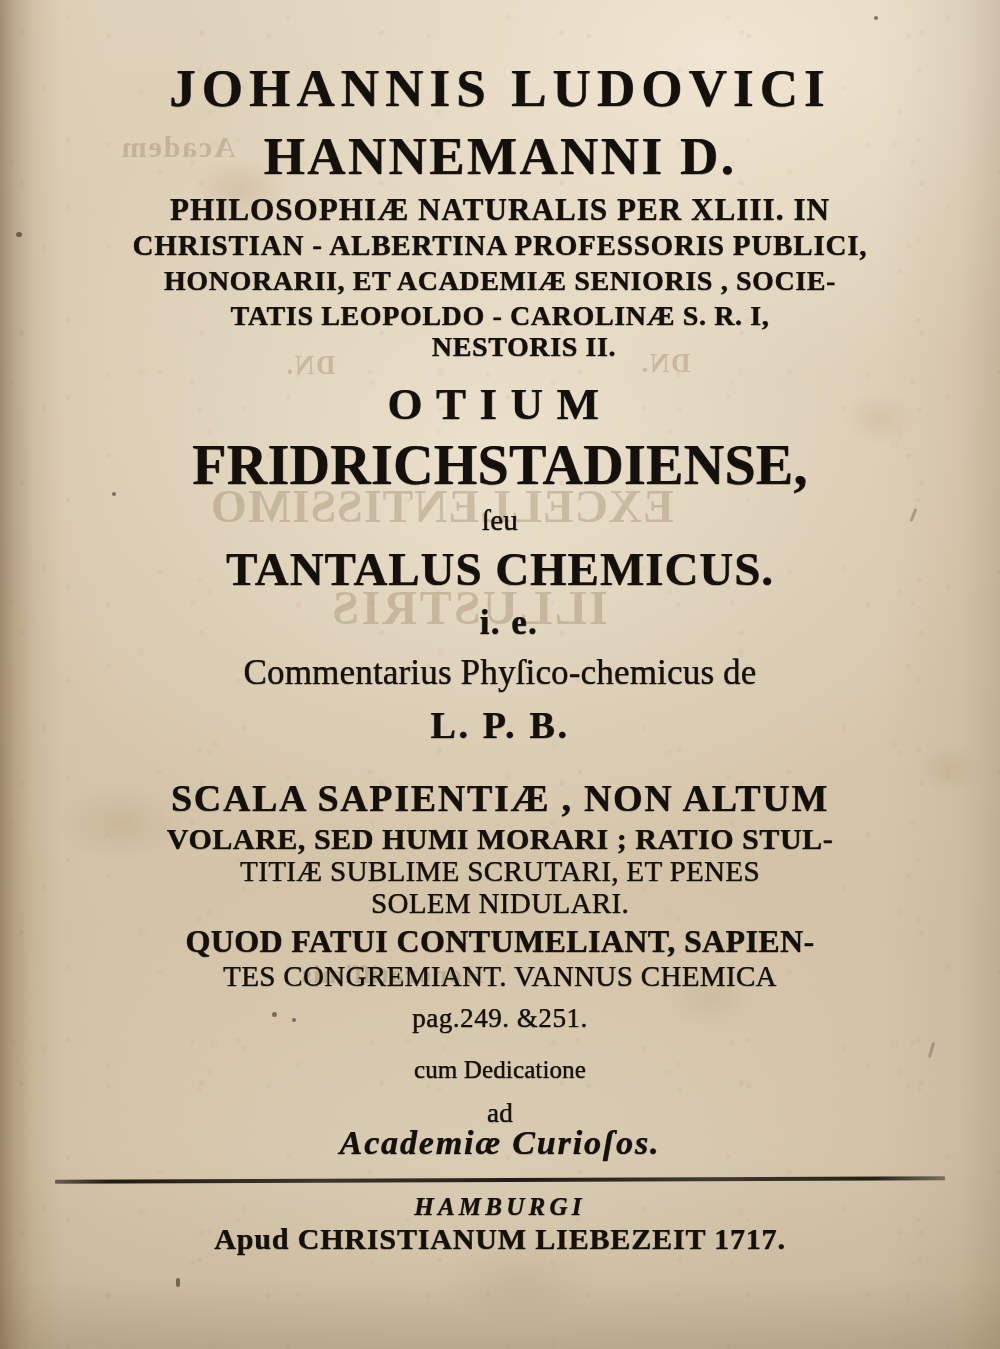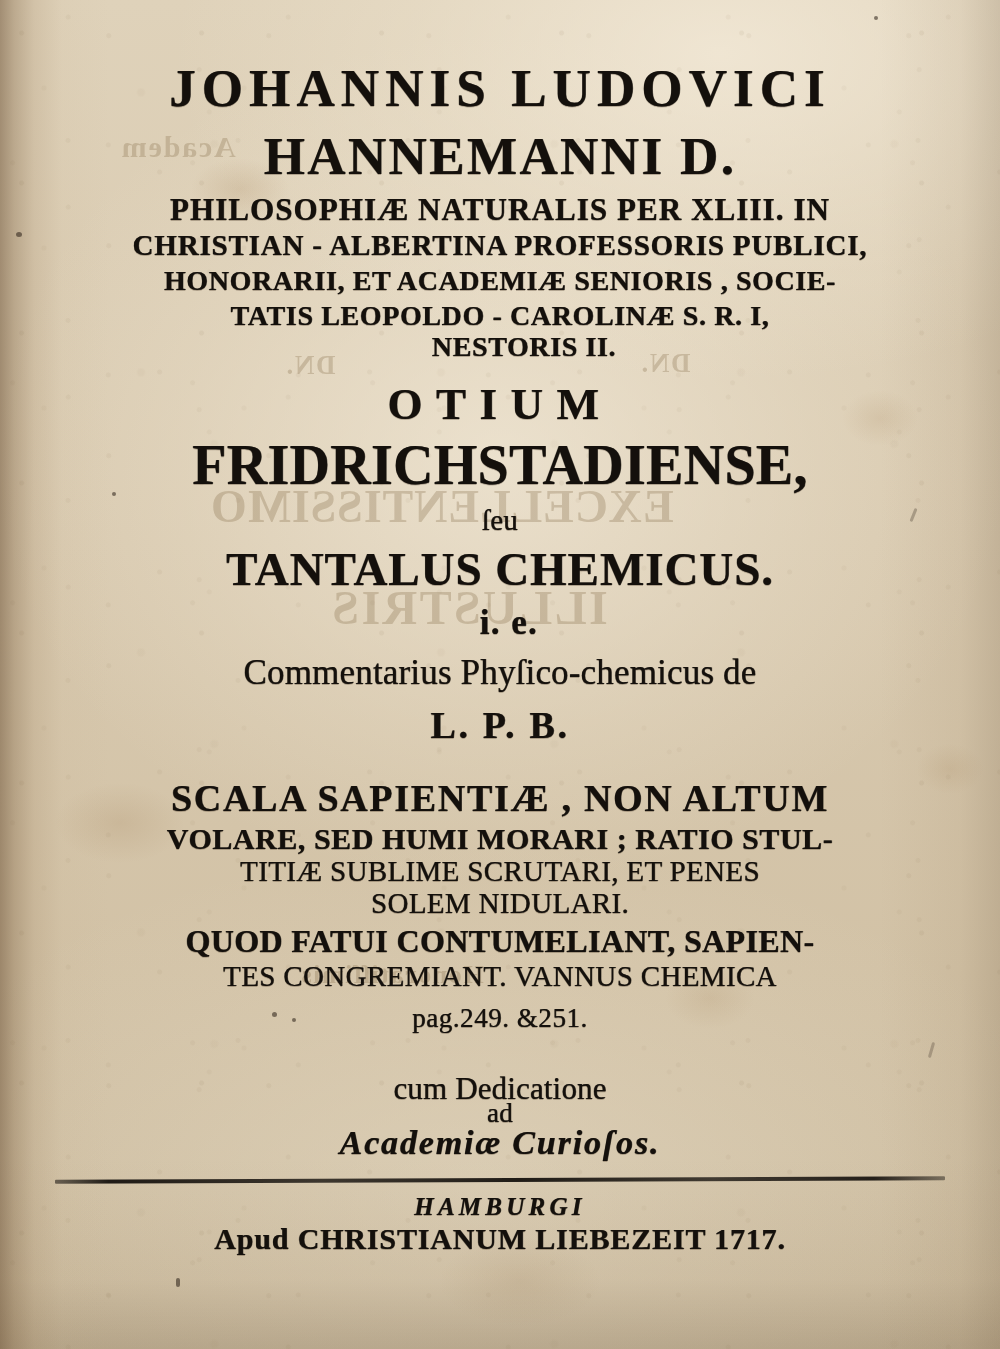--- a/index.html
+++ b/index.html
@@ -133,21 +133,21 @@
   .tier-ie     { font-size: 35px; font-weight: 700; letter-spacing: 0.04em; padding-left: 9px; }
   .tier-comm   { font-size: 35px; font-weight: 400; letter-spacing: 0.005em; text-align: center; }
   .tier-lpb    { font-size: 38px; font-weight: 700; letter-spacing: 0.07em; }
 
   .tier-scala  { font-size: 38px; font-weight: 700; letter-spacing: 0.045em; }
   .tier-mot    { font-size: 30px; font-weight: 700; letter-spacing: 0.018em; }
   .tier-mot2   { font-size: 29px; font-weight: 400; letter-spacing: 0.012em; }
   .tier-quod   { font-size: 32px; font-weight: 700; letter-spacing: 0.012em; }
   .tier-pag    { font-size: 27px; font-weight: 400; letter-spacing: 0.02em; }
 
-  .tier-dedic  { font-size: 31px; font-weight: 400; letter-spacing: 0.005em; margin-top: 16px; }
+  .tier-dedic  { font-size: 25px; font-weight: 400; letter-spacing: 0.005em; }
   .tier-ad     { font-size: 27px; font-weight: 400; letter-spacing: 0.01em; }
   .tier-acad   { font-size: 34px; font-weight: 700; font-style: italic; letter-spacing: 0.055em; }
 
   .tier-hamb   { font-size: 25px; font-weight: 700; font-style: italic; letter-spacing: 0.17em; }
   .tier-imprint{ font-size: 30px; font-weight: 700; letter-spacing: 0.028em; }
 
   #rule {
     position: absolute;
     left: 55px;
     top: 1178px;

